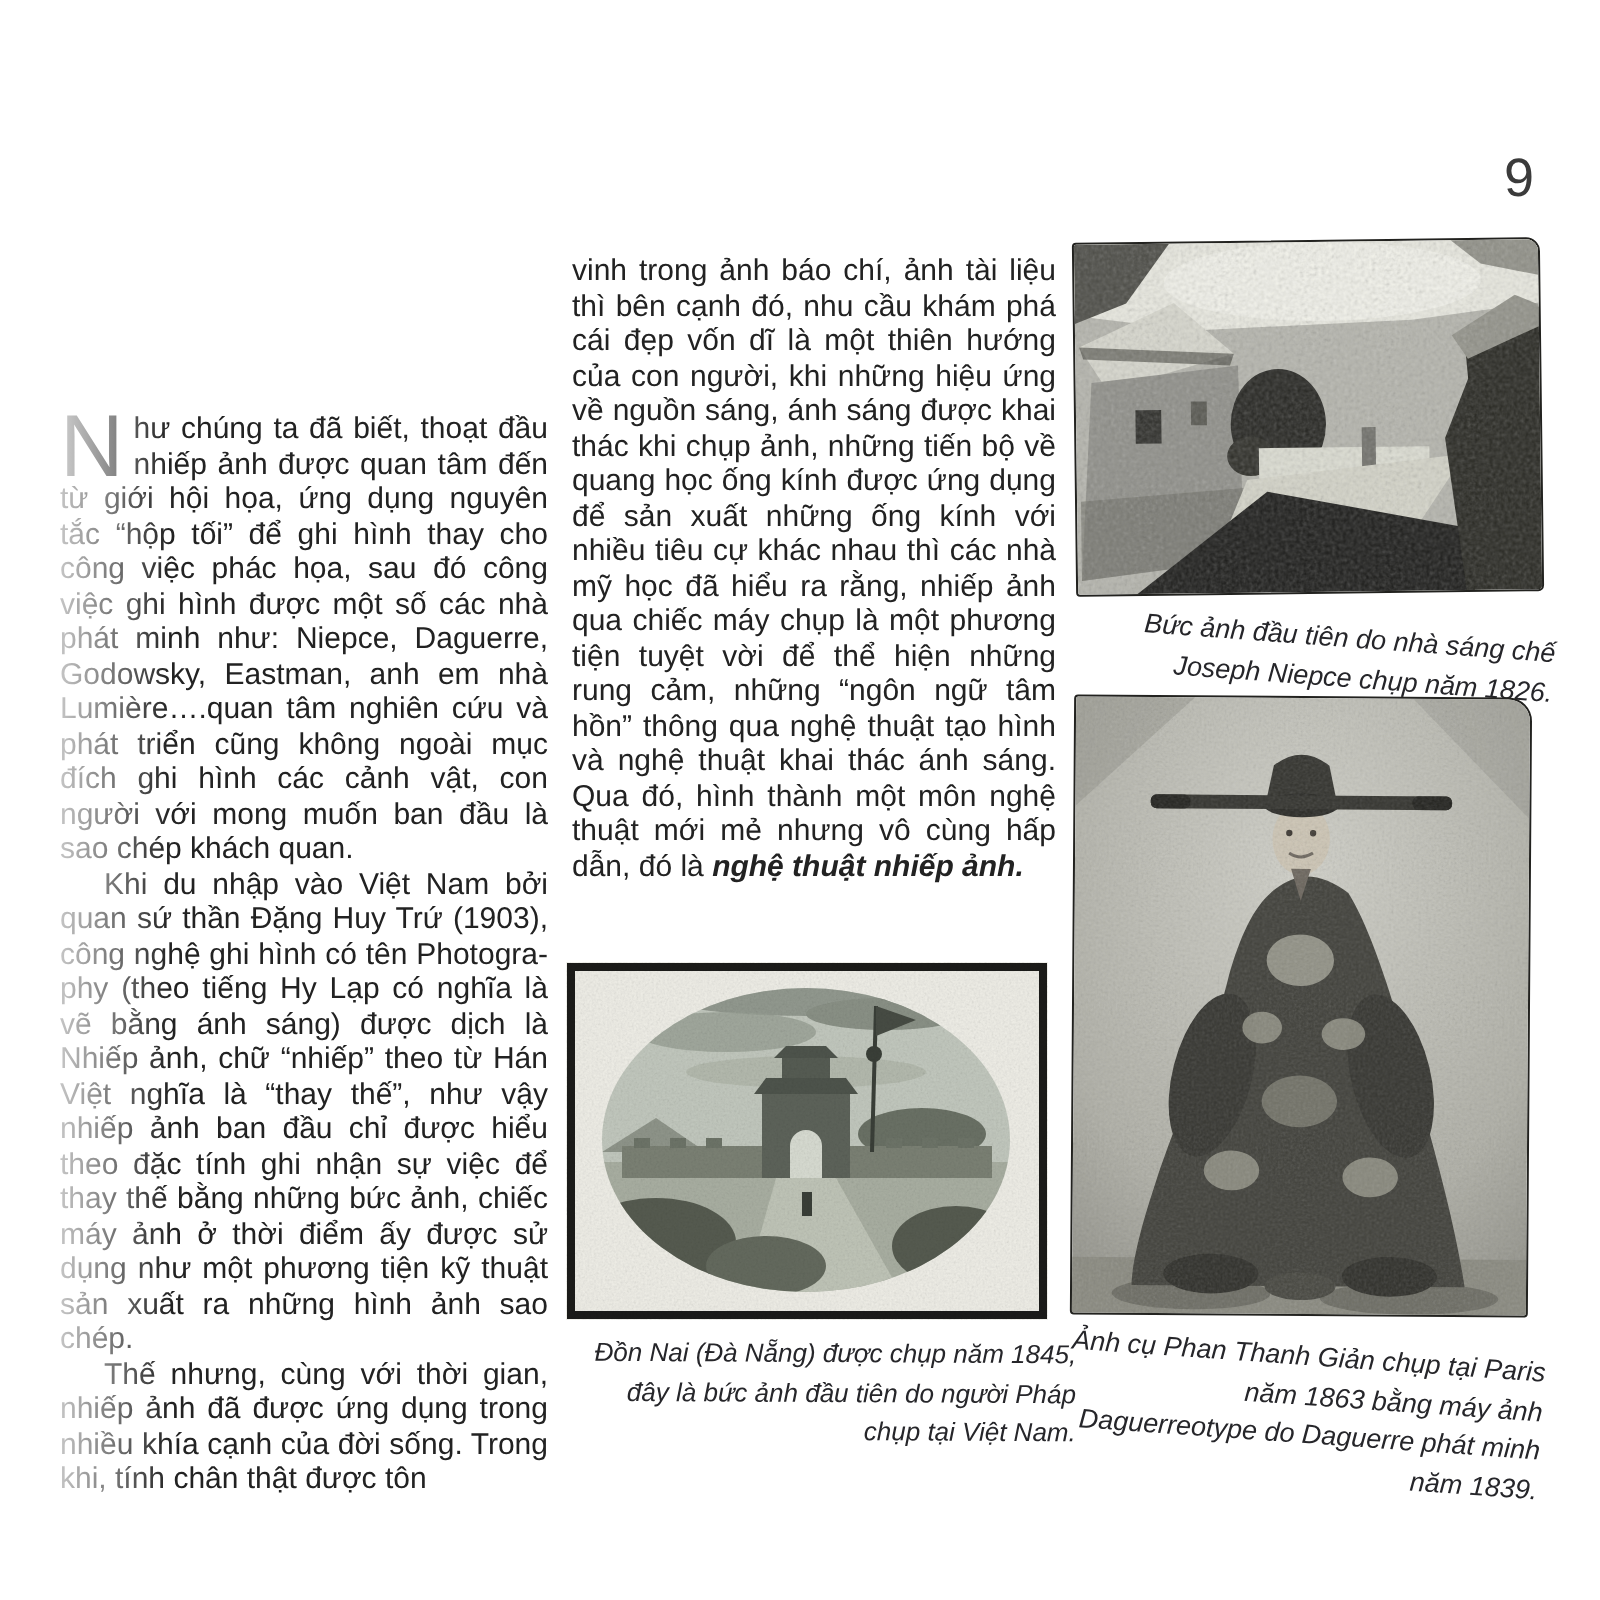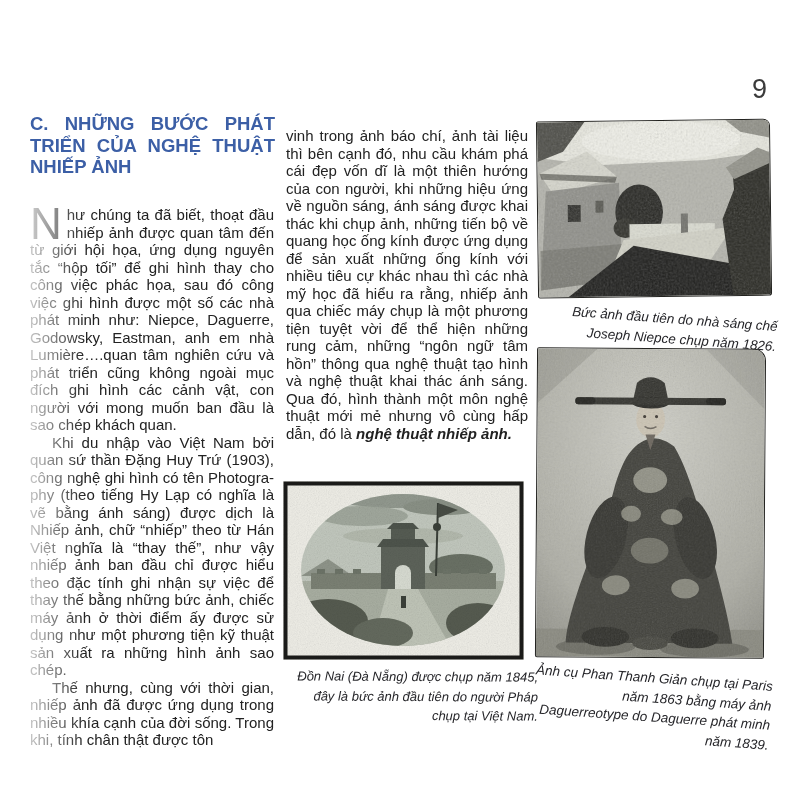--- a/index.html
+++ b/index.html
@@ -50,25 +50,20 @@
   .fig-donnai { left:283px; top:481px; width:241px; height:179px; }
   .cap-donnai { left:286px; top:667px; width:252px; text-align:right; font-size:13px; transform:rotate(0.3deg); }
 </style>
 </head>
 <body>
 
 <div class="page">
 
   <div class="page-number">9</div>
 
-  <h1 class="heading">
-    <span class="hl j">C. NHỮNG BƯỚC PHÁT</span>
-    <span class="hl j">TRIỂN CỦA NGHỆ THUẬT</span>
-    <span class="hl">NHIẾP ẢNH</span>
-  </h1>
 
   <div class="col col-left">
     <p><span class="dropcap">N</span><span>hư chúng ta đã biết, thoạt đầu nhiếp ảnh được quan tâm đến từ giới hội họa, ứng dụng nguyên tắc “hộp tối” để ghi hình thay cho công việc phác họa, sau đó công việc ghi hình được một số các nhà phát minh như: Niepce, Daguerre, Godowsky, Eastman, anh em nhà Lumière….quan tâm nghiên cứu và phát triển cũng không ngoài mục đích ghi hình các cảnh vật, con người với mong muốn ban đầu là sao chép khách quan.</span></p>
     <p class="ind">Khi du nhập vào Việt Nam bởi quan sứ thần Đặng Huy Trứ (1903), công nghệ ghi hình có tên Photogra-phy (theo tiếng Hy Lạp có nghĩa là vẽ bằng ánh sáng) được dịch là Nhiếp ảnh, chữ “nhiếp” theo từ Hán Việt nghĩa là “thay thế”, như vậy nhiếp ảnh ban đầu chỉ được hiểu theo đặc tính ghi nhận sự việc để thay thế bằng những bức ảnh, chiếc máy ảnh ở thời điểm ấy được sử dụng như một phương tiện kỹ thuật sản xuất ra những hình ảnh sao chép.</p>
     <p class="ind">Thế nhưng, cùng với thời gian, nhiếp ảnh đã được ứng dụng trong nhiều khía cạnh của đời sống. Trong khi, tính chân thật được tôn</p>
     <div class="fade"></div>
   </div>
 
   <div class="col col-mid">
     <p><span>vinh trong ảnh báo chí, ảnh tài liệu thì bên cạnh đó, nhu cầu khám phá cái đẹp vốn dĩ là một thiên hướng của con người, khi những hiệu ứng về nguồn sáng, ánh sáng được khai thác khi chụp ảnh, những tiến bộ về quang học ống kính được ứng dụng để sản xuất những ống kính với nhiều tiêu cự khác nhau thì các nhà mỹ học đã hiểu ra rằng, nhiếp ảnh qua chiếc máy chụp là một phương tiện tuyệt vời để thể hiện những rung cảm, những “ngôn ngữ tâm hồn” thông qua nghệ thuật tạo hình và nghệ thuật khai thác ánh sáng. Qua đó, hình thành một môn nghệ thuật mới mẻ nhưng vô cùng hấp dẫn, đó là </span><span class="bi">nghệ thuật nhiếp ảnh.</span></p>

